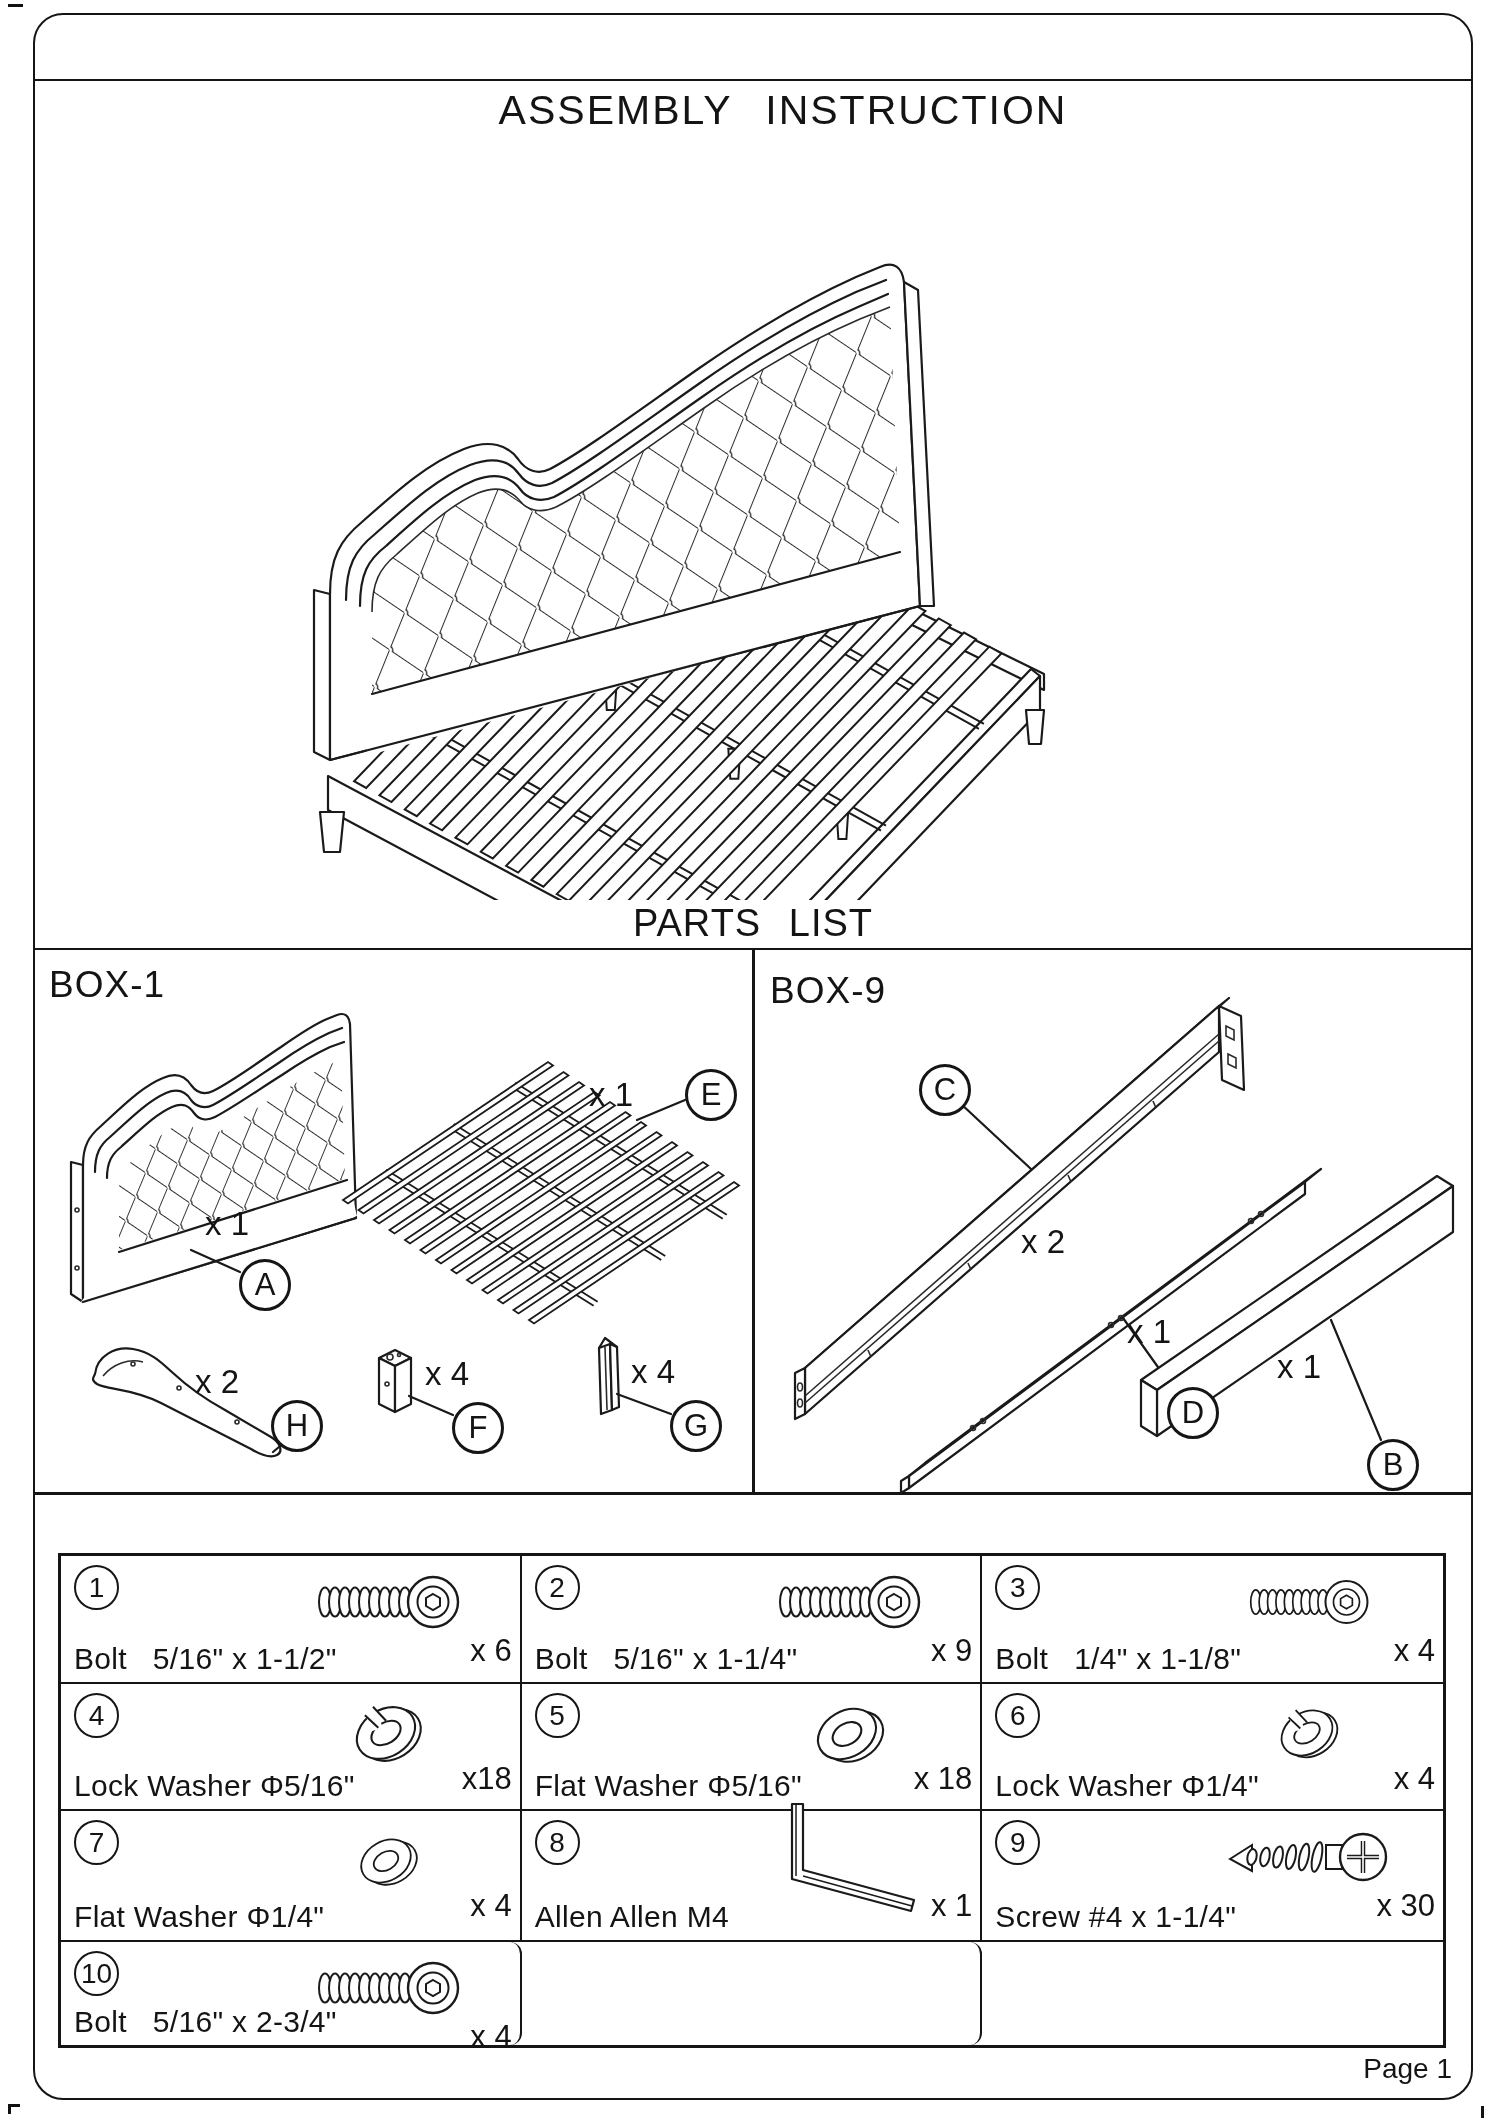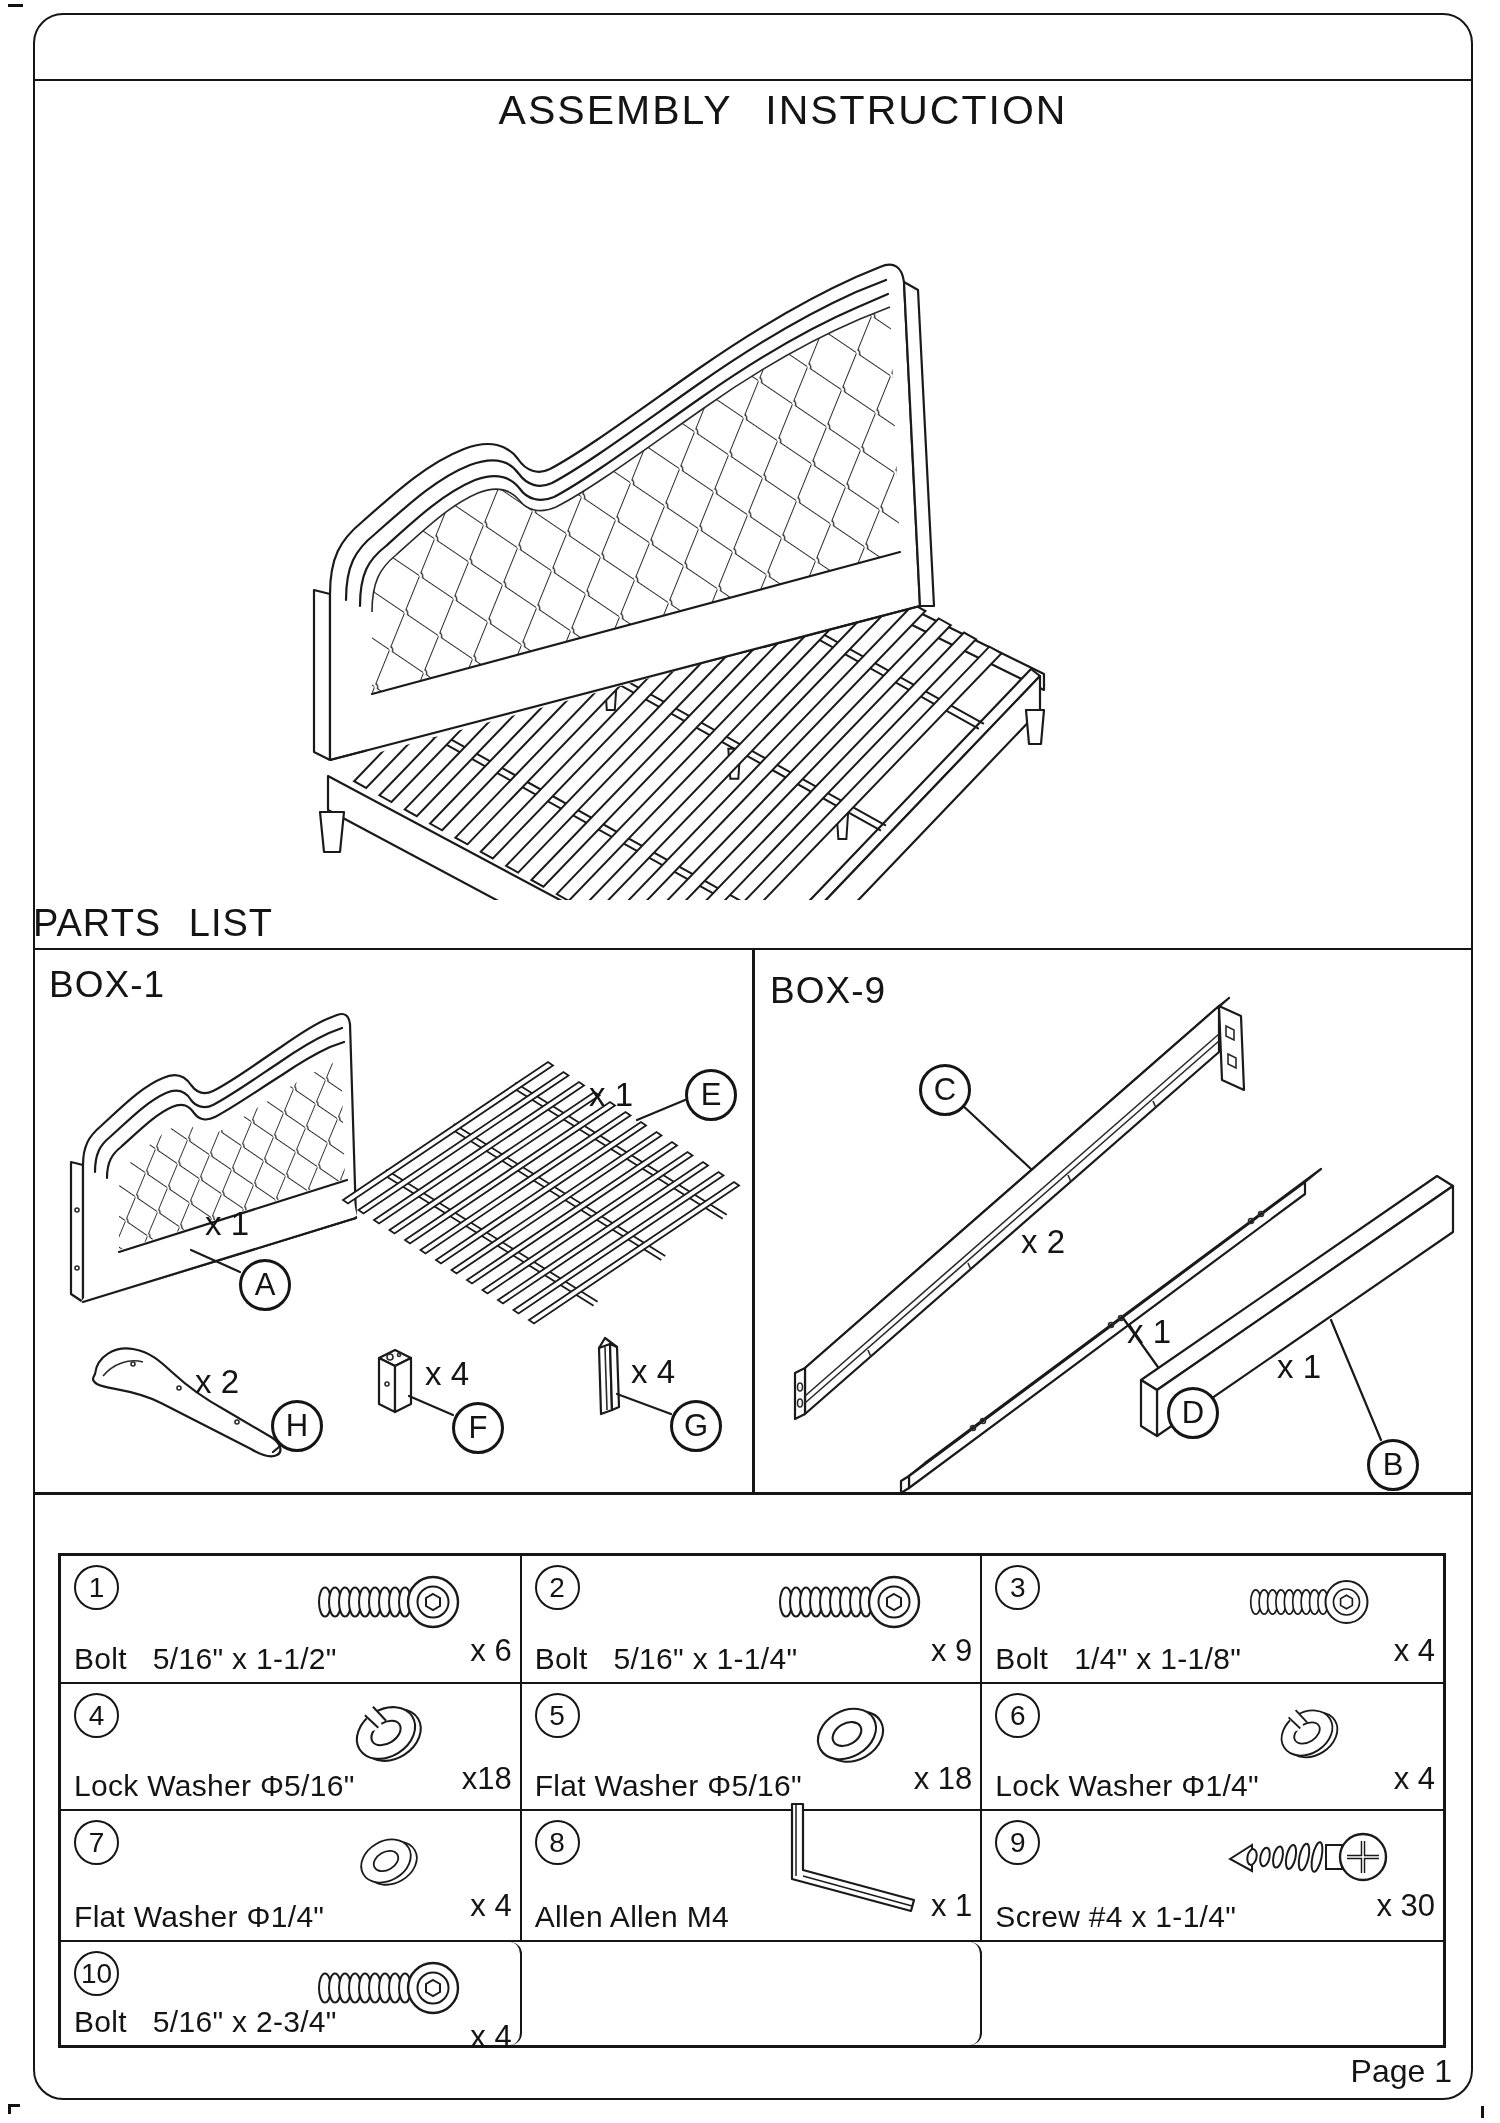--- a/index.html
+++ b/index.html
@@ -8,21 +8,21 @@
   svg{display:block;}
   .ln{stroke:#1a1a1a;fill:none;stroke-width:2.2;stroke-linejoin:round;stroke-linecap:round;}
   .wh{stroke:#1a1a1a;fill:#ffffff;stroke-width:2.2;stroke-linejoin:round;}
   .thin{stroke:#2a2a2a;fill:none;stroke-width:1.6;}
   .frame{position:absolute;left:33px;top:13px;width:1440px;height:2087px;
          border:2.5px solid #151515;border-radius:30px;box-sizing:border-box;}
   .titleband{position:absolute;left:33px;top:13px;width:1440px;height:68px;
          border-bottom:2.5px solid #151515;box-sizing:border-box;}
   .main-title{position:absolute;left:33px;top:87px;width:1440px;text-align:center;
          font-size:41px;letter-spacing:2px;word-spacing:20px;transform:translateX(30px);}
-  .section-heading{position:absolute;left:33px;width:1440px;
+  .section-heading{position:absolute;left:33px;width:1440px;text-align:center;
          font-size:38px;letter-spacing:1px;word-spacing:16px;}
   .bed-svg{position:absolute;left:270px;top:160px;}
   .parts-area{position:absolute;left:33px;top:948px;width:1440px;height:547px;
          border-top:2.5px solid #151515;border-bottom:3px solid #151515;box-sizing:border-box;}
   .parts-divider{position:absolute;left:719px;top:0;width:2.5px;height:100%;background:#151515;}
   .box-label{position:absolute;font-size:37px;letter-spacing:1px;}
   .pcount{position:absolute;font-size:33px;white-space:pre;}
   .pcircle{position:absolute;width:46px;height:46px;border:3px solid #151515;border-radius:50%;
          display:flex;align-items:center;justify-content:center;font-size:31px;background:#fff;}
   .hw-table{position:absolute;left:58px;top:1553px;width:1388px;height:495px;display:grid;
@@ -34,21 +34,21 @@
   .hw-num{position:absolute;left:13px;top:9px;width:41px;height:41px;border:2.5px solid #151515;
          border-radius:50%;display:flex;align-items:center;justify-content:center;font-size:28px;}
   .hw-icon{position:absolute;left:225px;top:4px;width:200px;height:84px;
          display:flex;align-items:center;justify-content:center;}
   .hw-count{position:absolute;right:8px;top:36px;font-size:31px;white-space:pre;margin-top:41px;}
   .hw-label{position:absolute;left:13px;bottom:6px;font-size:30px;white-space:pre;letter-spacing:.3px;}
   .hw-i3 svg.bolt{width:126px;}
   .hw-i4 svg.washer,.hw-i6 svg.washer{width:94px;height:94px;margin-top:6px;}
   .hw-i5 svg.washer,.hw-i7 svg.washer{width:96px;height:96px;margin-top:8px;}
   .hw-i6 svg.washer,.hw-i7 svg.washer{width:82px;height:82px;}
-  .page-num{position:absolute;right:48px;top:2053px;font-size:32px;}
+  .page-num{position:absolute;right:48px;top:2053px;font-size:28px;}
   .mark{position:absolute;background:#111;}
 </style>
 </head>
 <body>
 
 <div class="page">
 
   <div class="mark" style="left:8px;top:4px;width:15px;height:3px;"></div>
   <div class="mark" style="left:8px;top:2104px;width:12px;height:3px;"></div>
   <div class="mark" style="left:8px;top:2104px;width:3px;height:10px;"></div>

